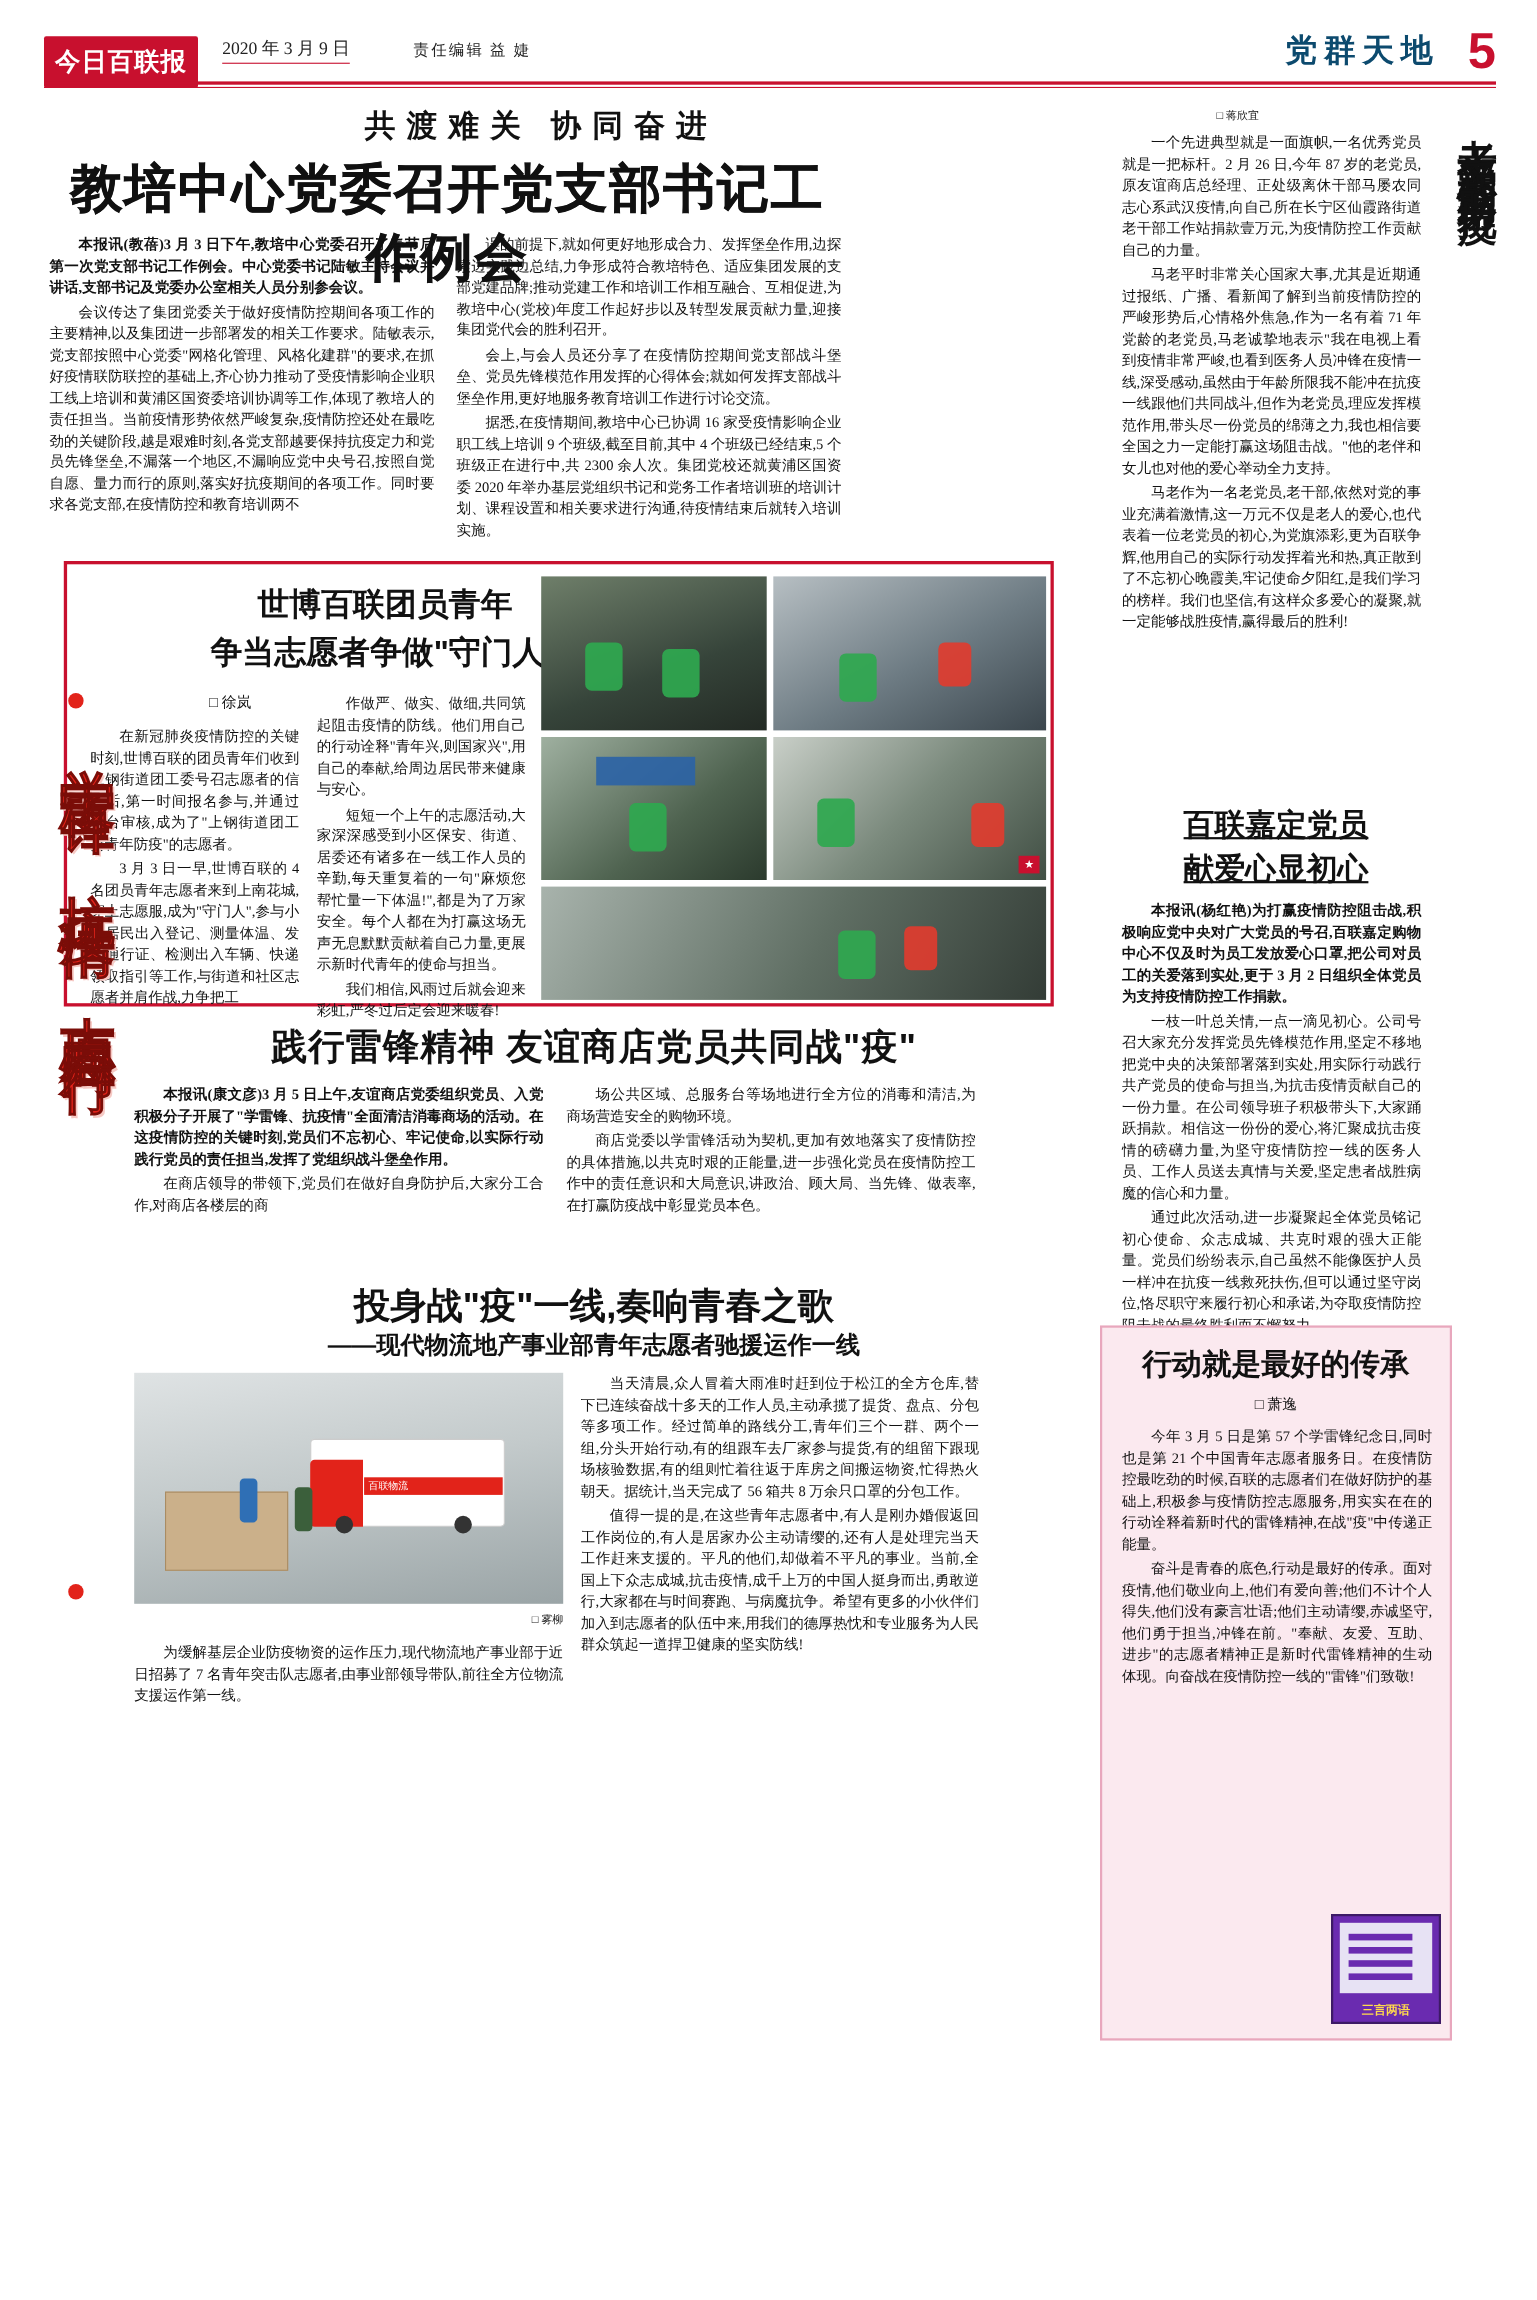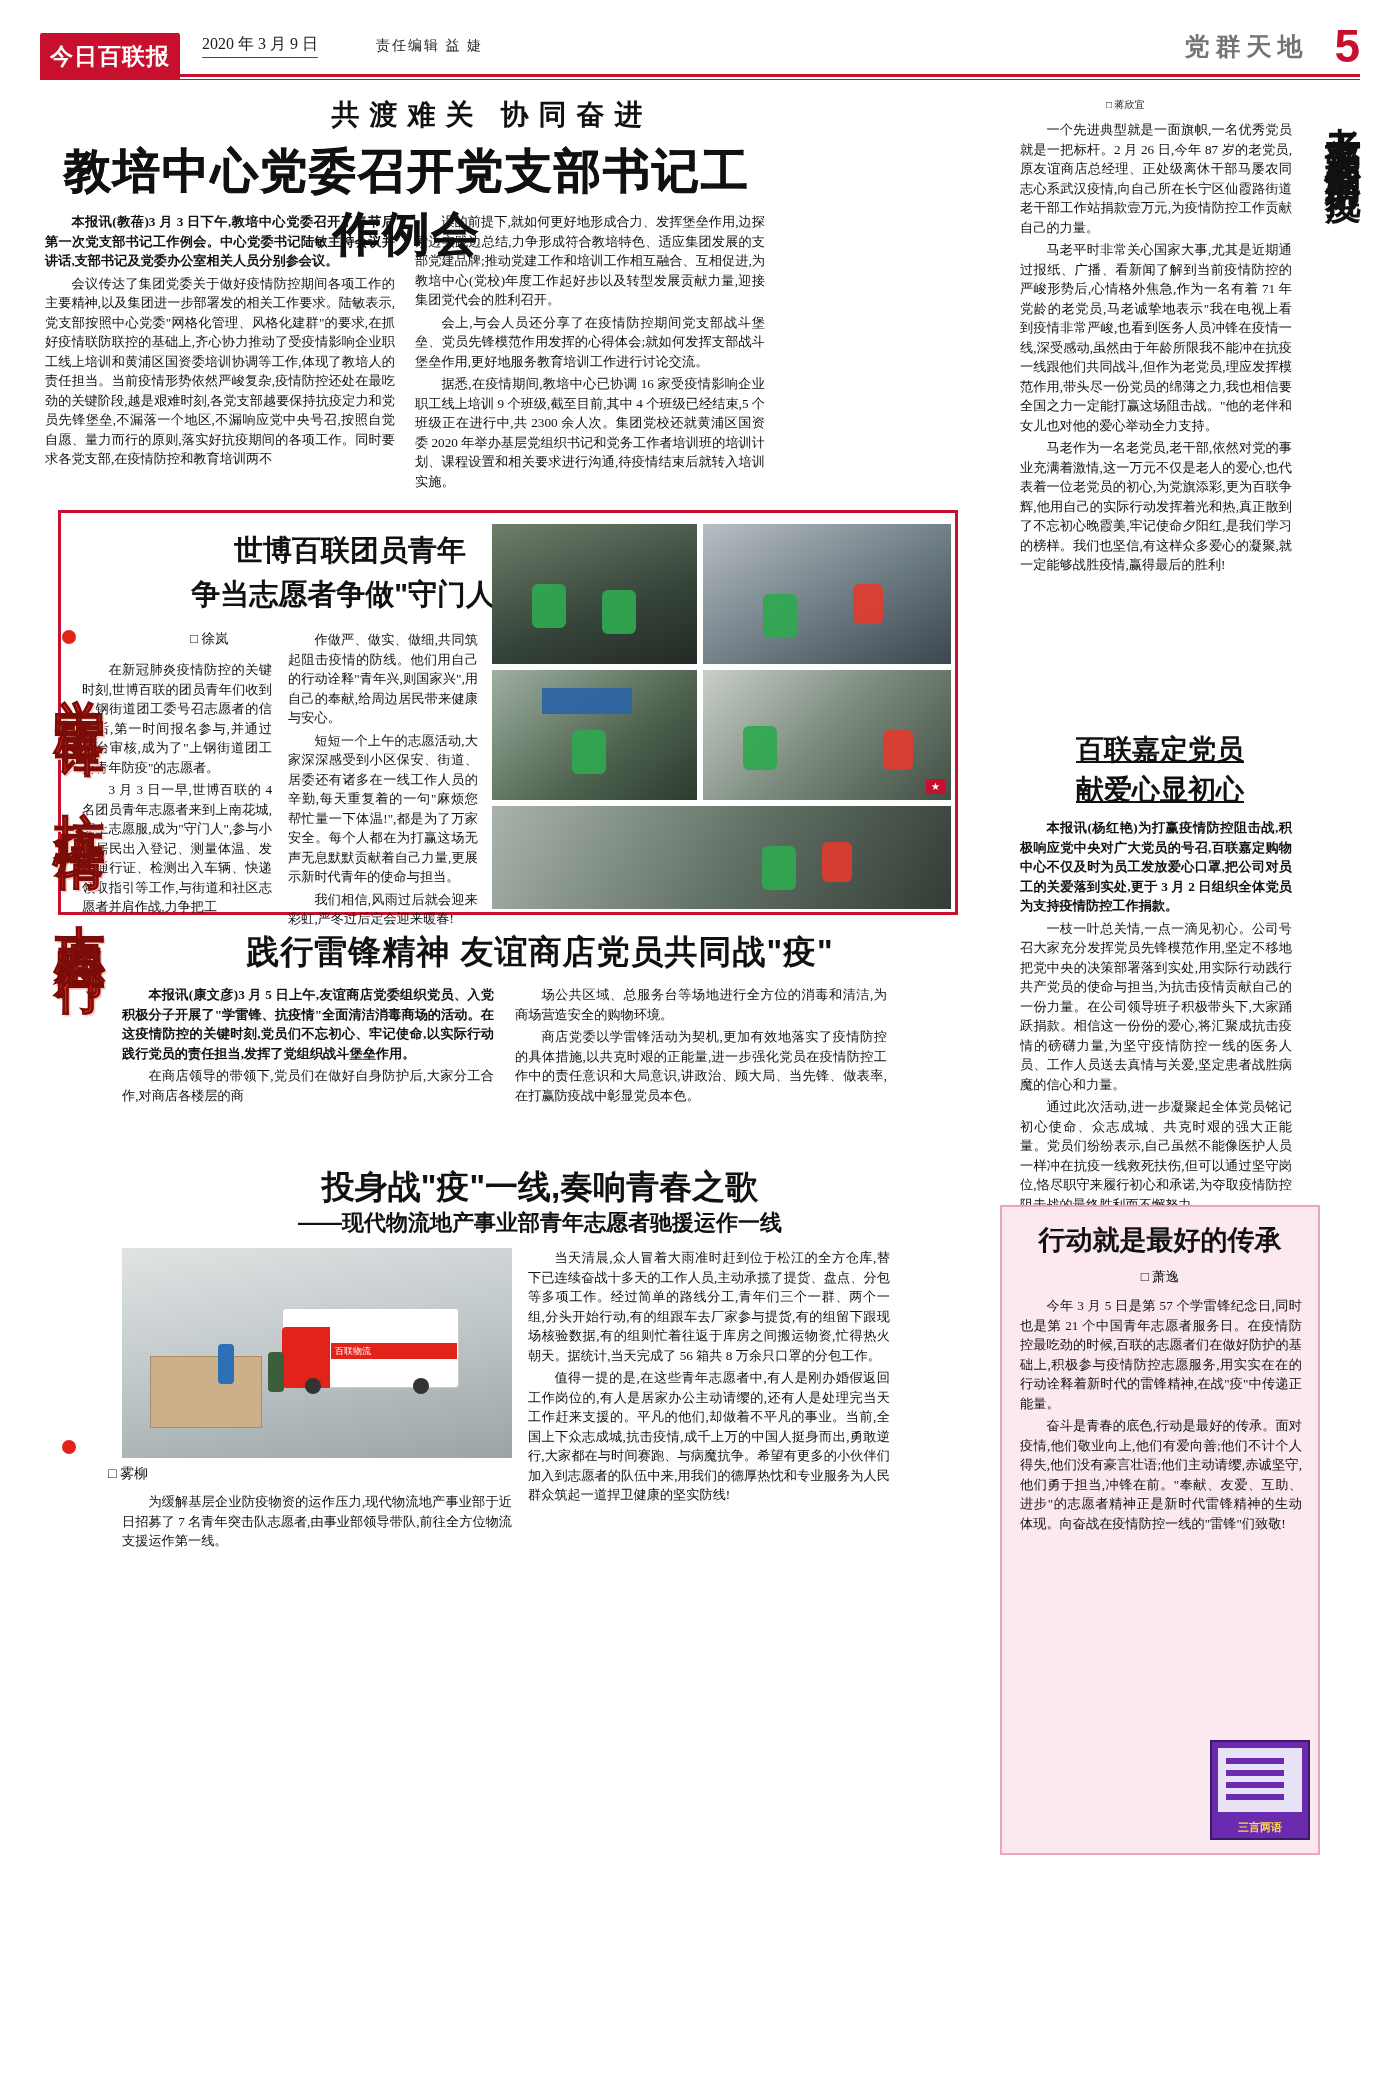--- a/index.html
+++ b/index.html
@@ -18,21 +18,21 @@
     position:absolute;left:40px;top:22px;width:1320px;height:48px;
     display:flex;align-items:center;
   }
   .logo{
     background:#c8102e;color:#fff;font-weight:bold;font-size:23px;
     padding:8px 10px;letter-spacing:1px;font-family:"Liberation Sans",sans-serif;
     border-radius:2px;white-space:nowrap;margin-top:20px;
   }
   .mast-date{margin-left:22px;font-size:16px;color:#222;border-bottom:1px solid #c8102e;padding-bottom:2px;}
   .mast-editor{margin-left:58px;font-size:14px;color:#222;letter-spacing:2px;}
-  .mast-section{margin-left:auto;font-size:25px;font-weight:bold;letter-spacing:6px;color:#737373;}
+  .mast-section{margin-left:auto;font-size:29px;font-weight:bold;letter-spacing:6px;color:#0c4a6e;}
   .mast-pageno{
     margin-left:26px;color:#c8102e;font-size:46px;font-weight:bold;
     font-family:"Liberation Sans",sans-serif;line-height:1;
   }
   .mast-rule{position:absolute;left:40px;top:74px;width:1320px;height:3px;background:#c8102e;}
   .mast-rule2{position:absolute;left:40px;top:79px;width:1320px;height:1px;background:#c8102e;}
 
   
   .p{font-size:13.2px;line-height:19.5px;text-align:justify;text-indent:2em;margin:0 0 3px 0;}
   .lead{font-weight:bold;}
@@ -136,21 +136,21 @@
     background:linear-gradient(170deg,#dfe3e4 0%,#c3cacb 45%,#9aa4a6 100%);
     overflow:hidden;
   }
   .truck{position:absolute;left:160px;top:60px;width:175px;height:78px;background:#fff;border:1px solid #ccc;border-radius:4px;}
   .truck-cab{position:absolute;left:-1px;top:18px;width:48px;height:61px;background:#e2231a;border-radius:4px 0 0 4px;}
   .truck-band{position:absolute;left:48px;top:34px;width:126px;height:16px;background:#e2231a;}
   .truck-txt{position:absolute;left:52px;top:34px;color:#fff;font-size:9px;font-family:"Liberation Sans",sans-serif;line-height:16px;}
   .wheel{position:absolute;bottom:-7px;width:16px;height:16px;border-radius:50%;background:#333;}
   .boxes{position:absolute;left:28px;top:108px;width:110px;height:70px;background:#cbb08a;border:1px solid #a98c63;}
   .worker{position:absolute;width:16px;height:40px;background:#2f6fb5;border-radius:4px;}
-  .lg-caption{position:absolute;left:108px;top:1465px;width:390px;text-align:left;font-size:14px;}
+  .lg-caption{position:absolute;left:122px;top:1465px;width:390px;text-align:right;font-size:10px;}
   .lg-colA{position:absolute;left:122px;top:1492px;width:390px;}
   .lg-colB{position:absolute;left:528px;top:1248px;width:362px;}
 
   
   .pink{
     position:absolute;left:1000px;top:1205px;width:320px;height:650px;
     background:#fbe9ef;border:2px solid #e8a7bd;box-sizing:border-box;
   }
   .pk-headline{
     position:absolute;left:1012px;top:1222px;width:296px;text-align:center;

